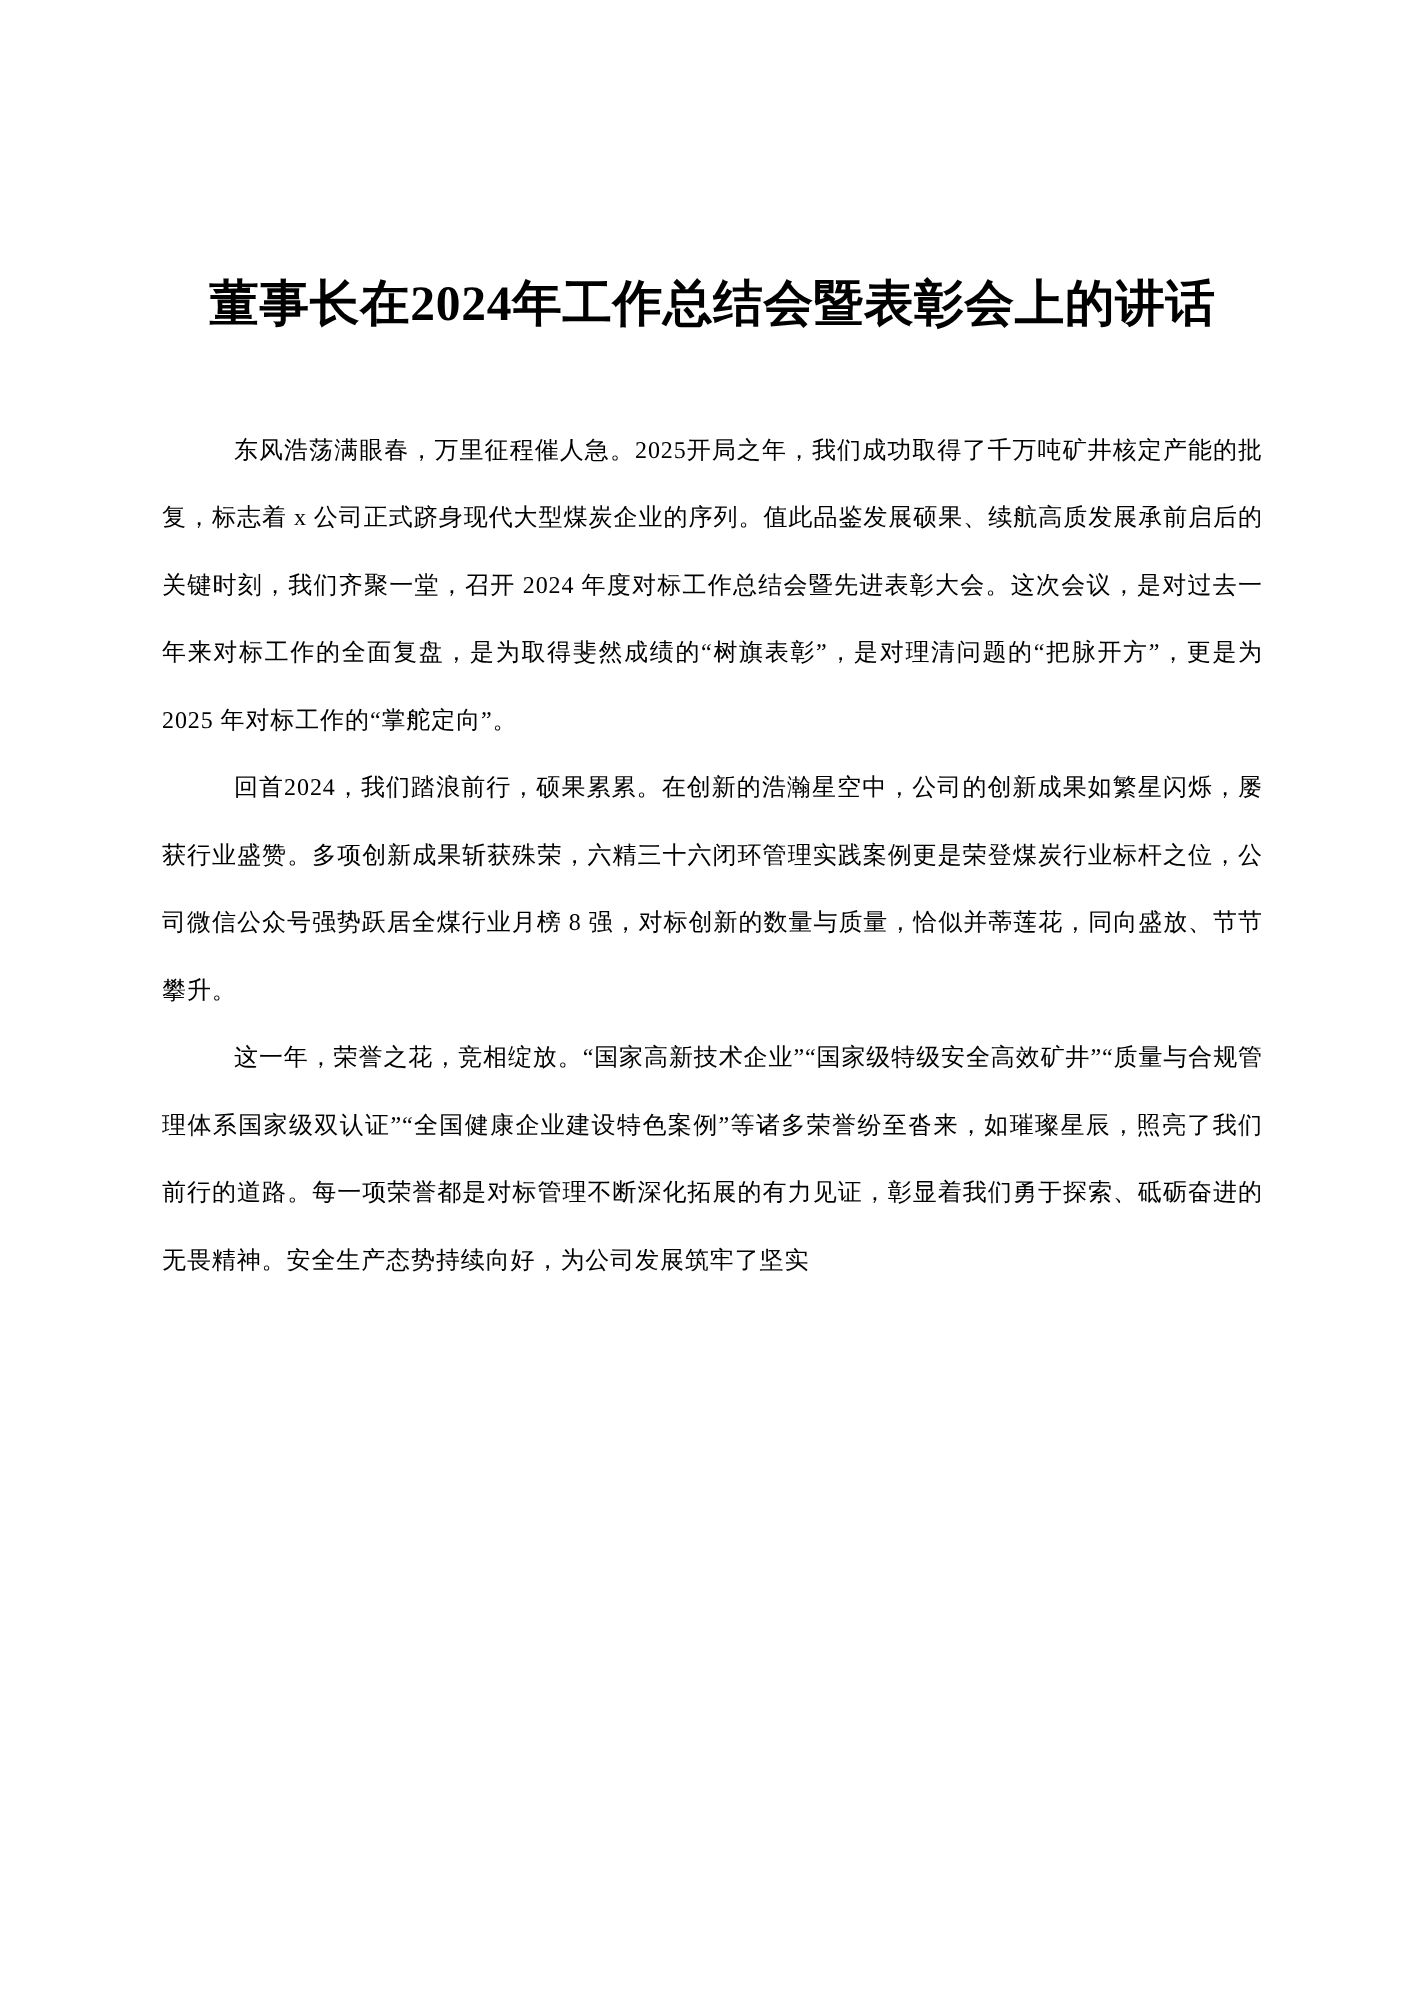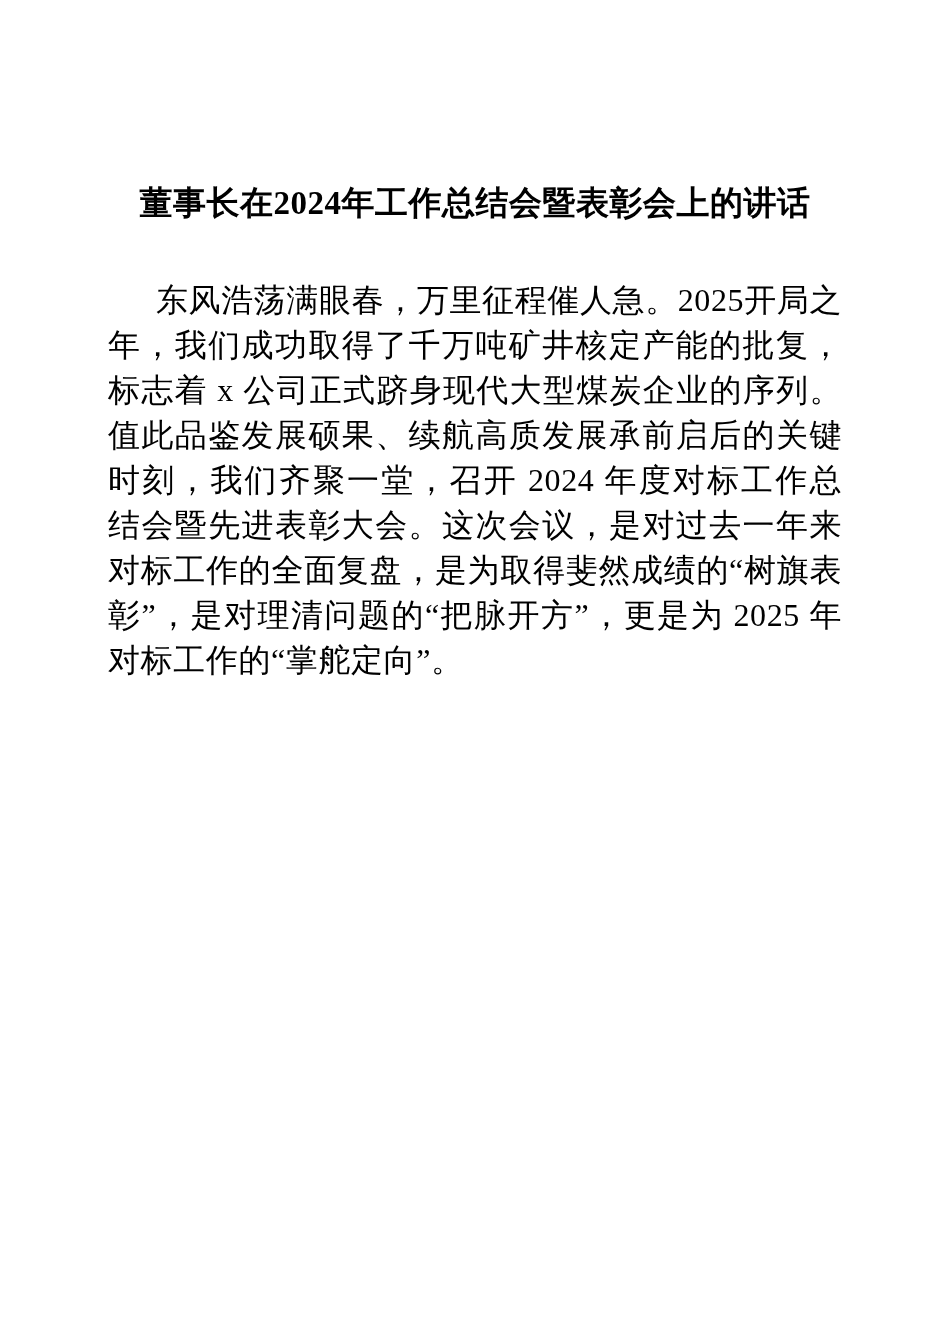--- a/index.html
+++ b/index.html
@@ -31,34 +31,36 @@
     margin: 0 0 52px 0;
     padding: 0 6px;
   }
   .salutation {
     font-size: 24px;
     line-height: 45px;
     margin: 0 0 2px 0;
     letter-spacing: 0.6px;
   }
   .para {
-    font-size: 32px;
+    font-size: 16px;
     line-height: 45px;
     margin: 0;
     text-align: justify;
     text-justify: inter-ideograph;
     text-indent: 48px;
     letter-spacing: 0.6px;
   }
 </style>
 </head>
 <body>
 
 <div class="page">
 
   <h1 class="doc-title">董事长在2024年工作总结会暨表彰会上的讲话</h1>
 
 
   <p class="para">东风浩荡满眼春，万里征程催人急。2025开局之年，我们成功取得了千万吨矿井核定产能的批复，标志着 x 公司正式跻身现代大型煤炭企业的序列。值此品鉴发展硕果、续航高质发展承前启后的关键时刻，我们齐聚一堂，召开 2024 年度对标工作总结会暨先进表彰大会。这次会议，是对过去一年来对标工作的全面复盘，是为取得斐然成绩的“树旗表彰”，是对理清问题的“把脉开方”，更是为 2025 年对标工作的“掌舵定向”。</p>
 
+  <p class="para">回首2024，我们踏浪前行，硕果累累。在创新的浩瀚星空中，公司的创新成果如繁星闪烁，屡获行业盛赞。多项创新成果斩获殊荣，六精三十六闭环管理实践案例更是荣登煤炭行业标杆之位，公司微信公众号强势跃居全煤行业月榜 8 强，对标创新的数量与质量，恰似并蒂莲花，同向盛放、节节攀升。</p>
 
+  <p class="para">这一年，荣誉之花，竞相绽放。“国家高新技术企业”“国家级特级安全高效矿井”“质量与合规管理体系国家级双认证”“全国健康企业建设特色案例”等诸多荣誉纷至沓来，如璀璨星辰，照亮了我们前行的道路。每一项荣誉都是对标管理不断深化拓展的有力见证，彰显着我们勇于探索、砥砺奋进的无畏精神。安全生产态势持续向好，为公司发展筑牢了坚实</p>
 
 </div>
 
 </body></html>

